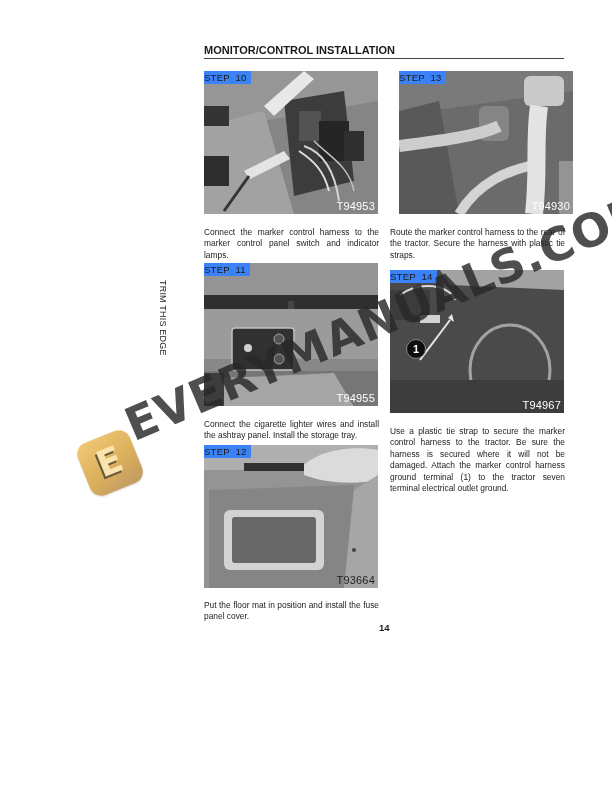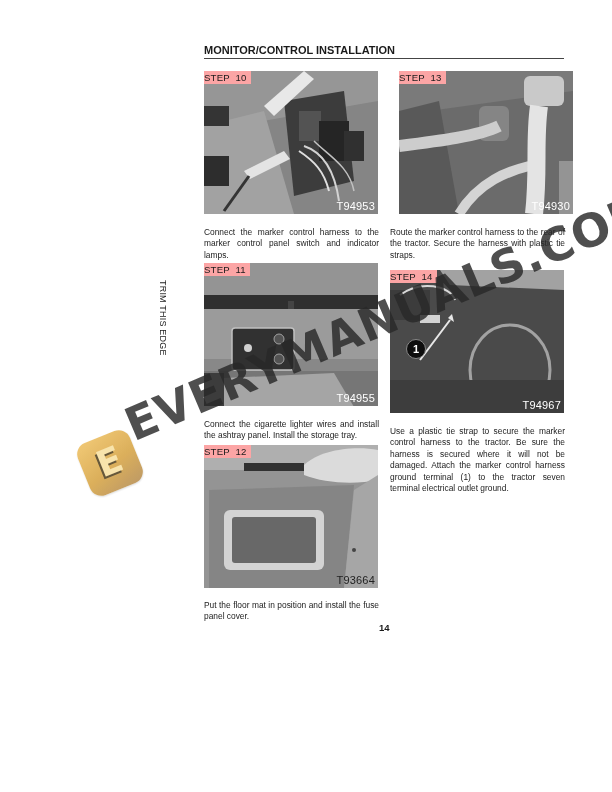--- a/index.html
+++ b/index.html
@@ -58,21 +58,21 @@
       position: absolute;
       inset: 0;
       background-image: radial-gradient(rgba(255,255,255,0.18) 0.6px, transparent 0.8px);
       background-size: 2px 2px;
       pointer-events: none;
     }
     .step-label {
       position: absolute;
       left: 0;
       top: 0;
-      background: #fca5a5;
+      background: #3b82f6;
       font-size: 9.6px;
       padding: 1px 4px 1px 0px;
       line-height: 11px;
       letter-spacing: 0.2px;
       white-space: pre;
       z-index: 3;
     }
     .fig-code {
       position: absolute;
       right: 3px;

